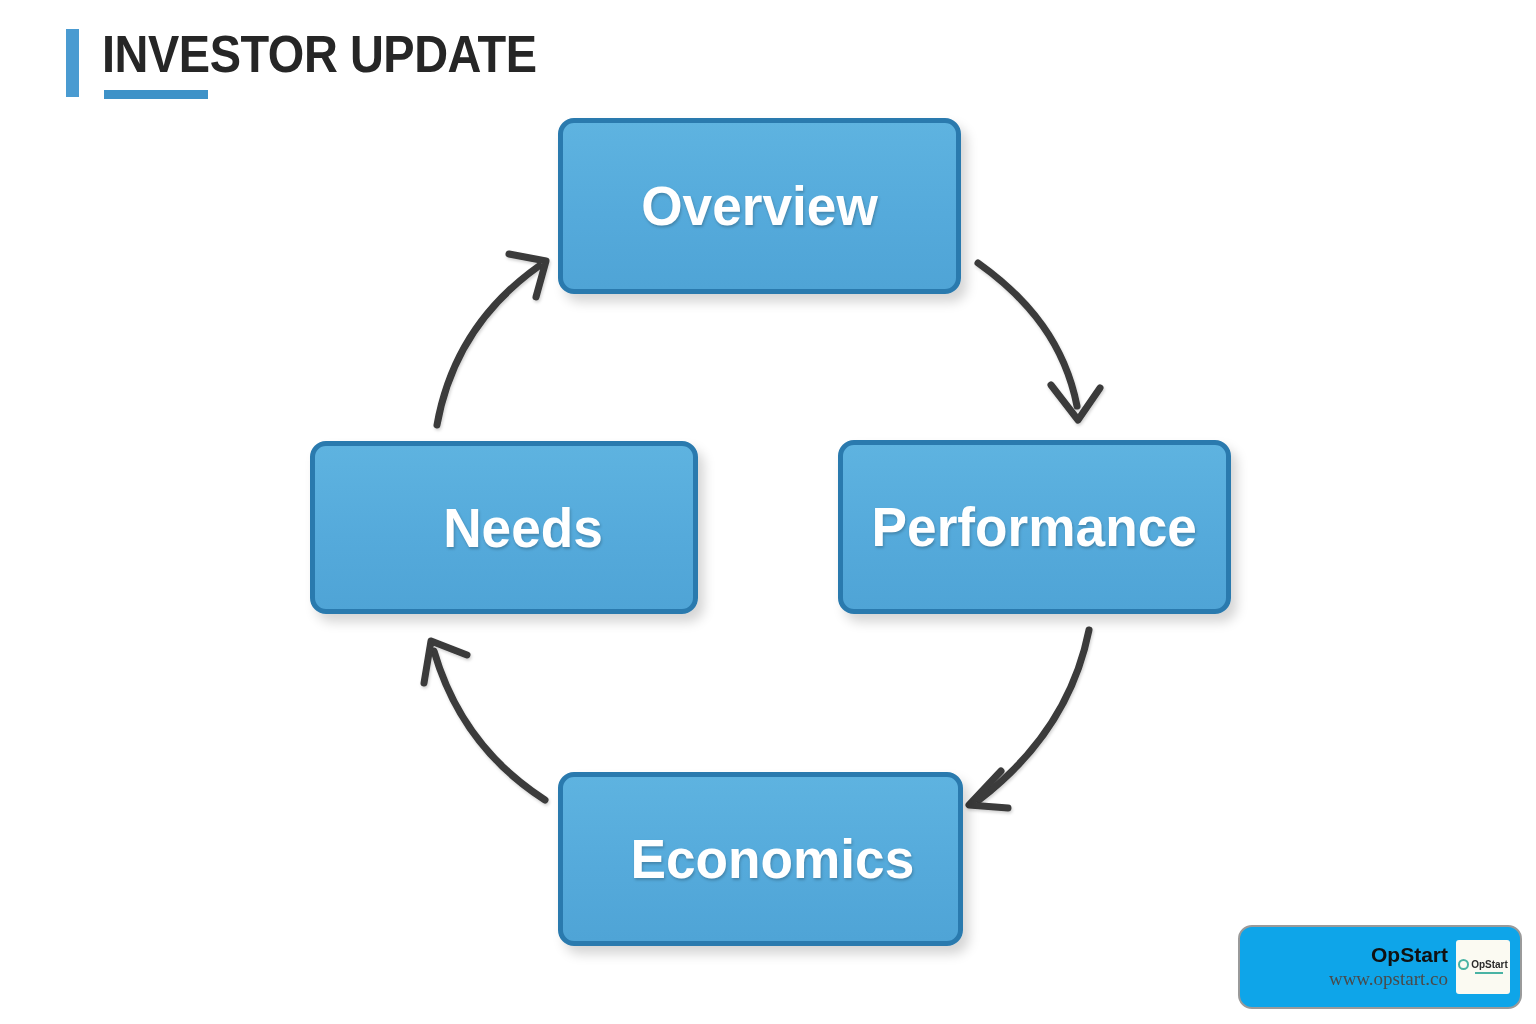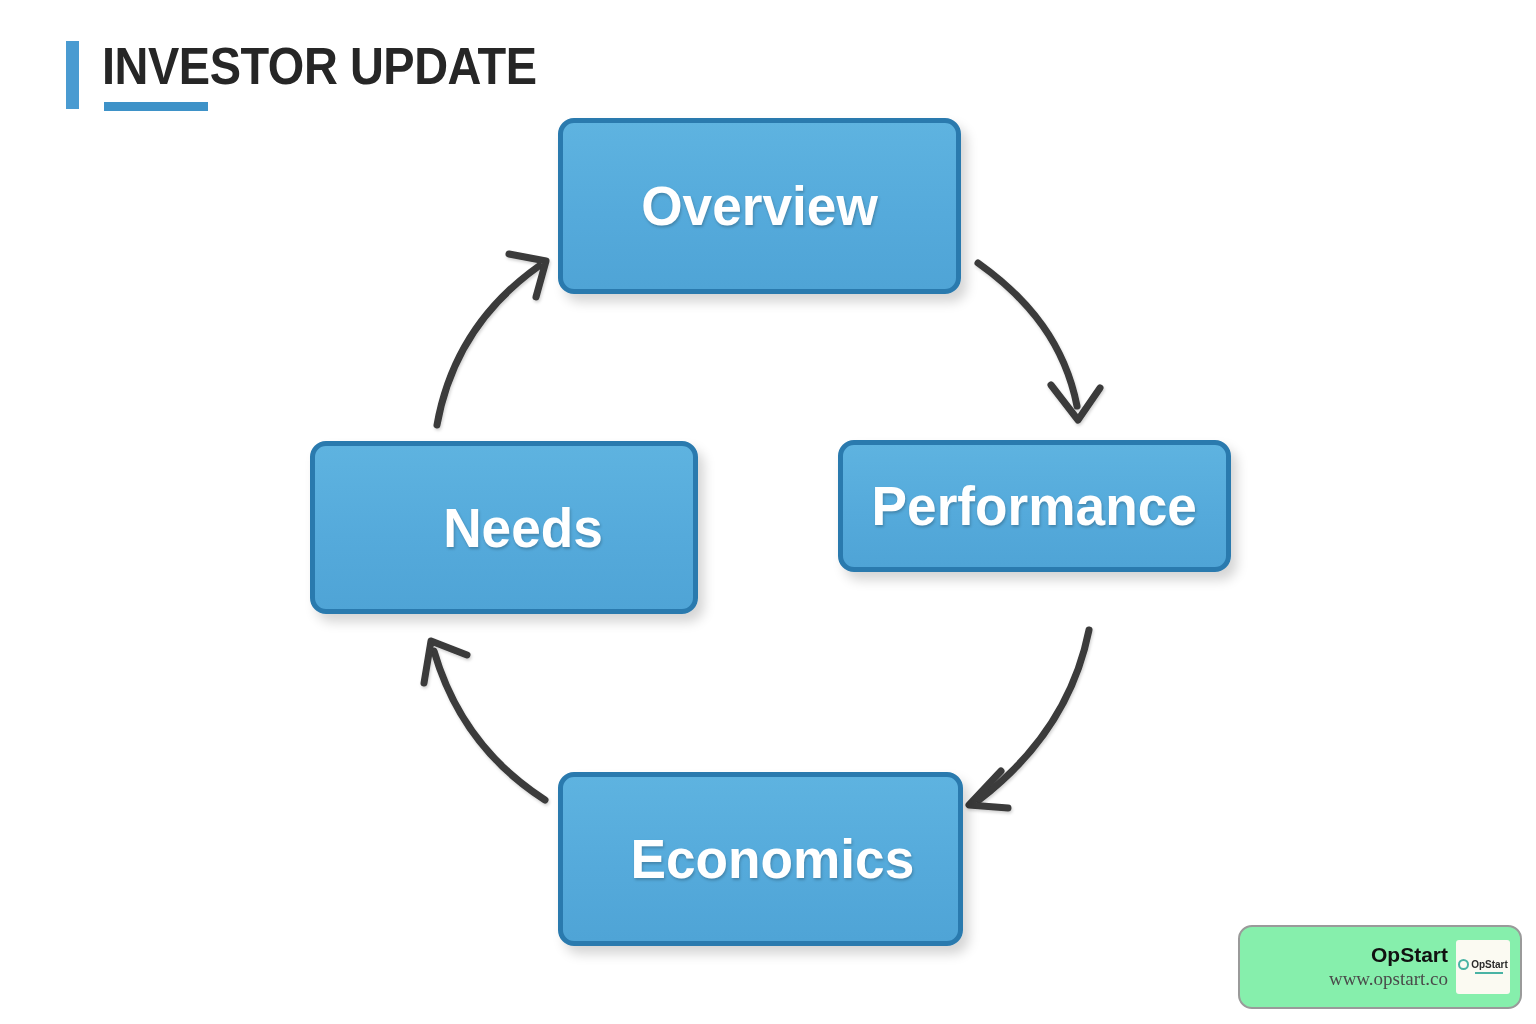--- a/index.html
+++ b/index.html
@@ -20,21 +20,21 @@
     inset: 0;
     width: 1536px;
     height: 1024px;
     background: #ffffff;
   }
 
   
   #title-block {
     position: absolute;
     left: 66px;
-    top: 36px;
+    top: 24px;
     width: 560px;
     height: 86px;
     padding-left: 36px;
   }
   #title-accent-bar {
     position: absolute;
     left: 0px;
     top: 5px;
     width: 13px;
     height: 68px;
@@ -81,21 +81,21 @@
     font-weight: bold;
     color: #ffffff;
     letter-spacing: 0px;
     line-height: 1;
     text-shadow: 1px 2px 3px rgba(0,0,0,0.22);
     transform: scaleX(0.95);
     white-space: nowrap;
   }
 
   #box-overview  { left: 558px; top: 118px; width: 403px; height: 176px; }
-  #box-performance { left: 838px; top: 440px; width: 393px; height: 132px; }
+  #box-performance { left: 838px; top: 440px; width: 393px; height: 174px; }
   #box-needs     { left: 310px; top: 441px; width: 388px; height: 173px; padding-left: 39px; }
   #box-economics { left: 558px; top: 772px; width: 405px; height: 174px; padding-left: 24px; }
 
   
   #arrow-layer {
     position: absolute;
     left: 0;
     top: 0;
     width: 1536px;
     height: 1024px;
@@ -111,21 +111,21 @@
 
   
   #brand-card {
     position: absolute;
     left: 1238px;
     top: 925px;
     width: 284px;
     height: 84px;
     border: 2px solid #9a9a9a;
     border-radius: 14px;
-    background: #86efac;
+    background: #0ea5e9;
     box-sizing: border-box;
     display: flex;
     align-items: center;
     justify-content: flex-end;
     padding: 0 10px 0 0;
   }
   #brand-text-wrap {
     text-align: right;
     padding-right: 8px;
   }

